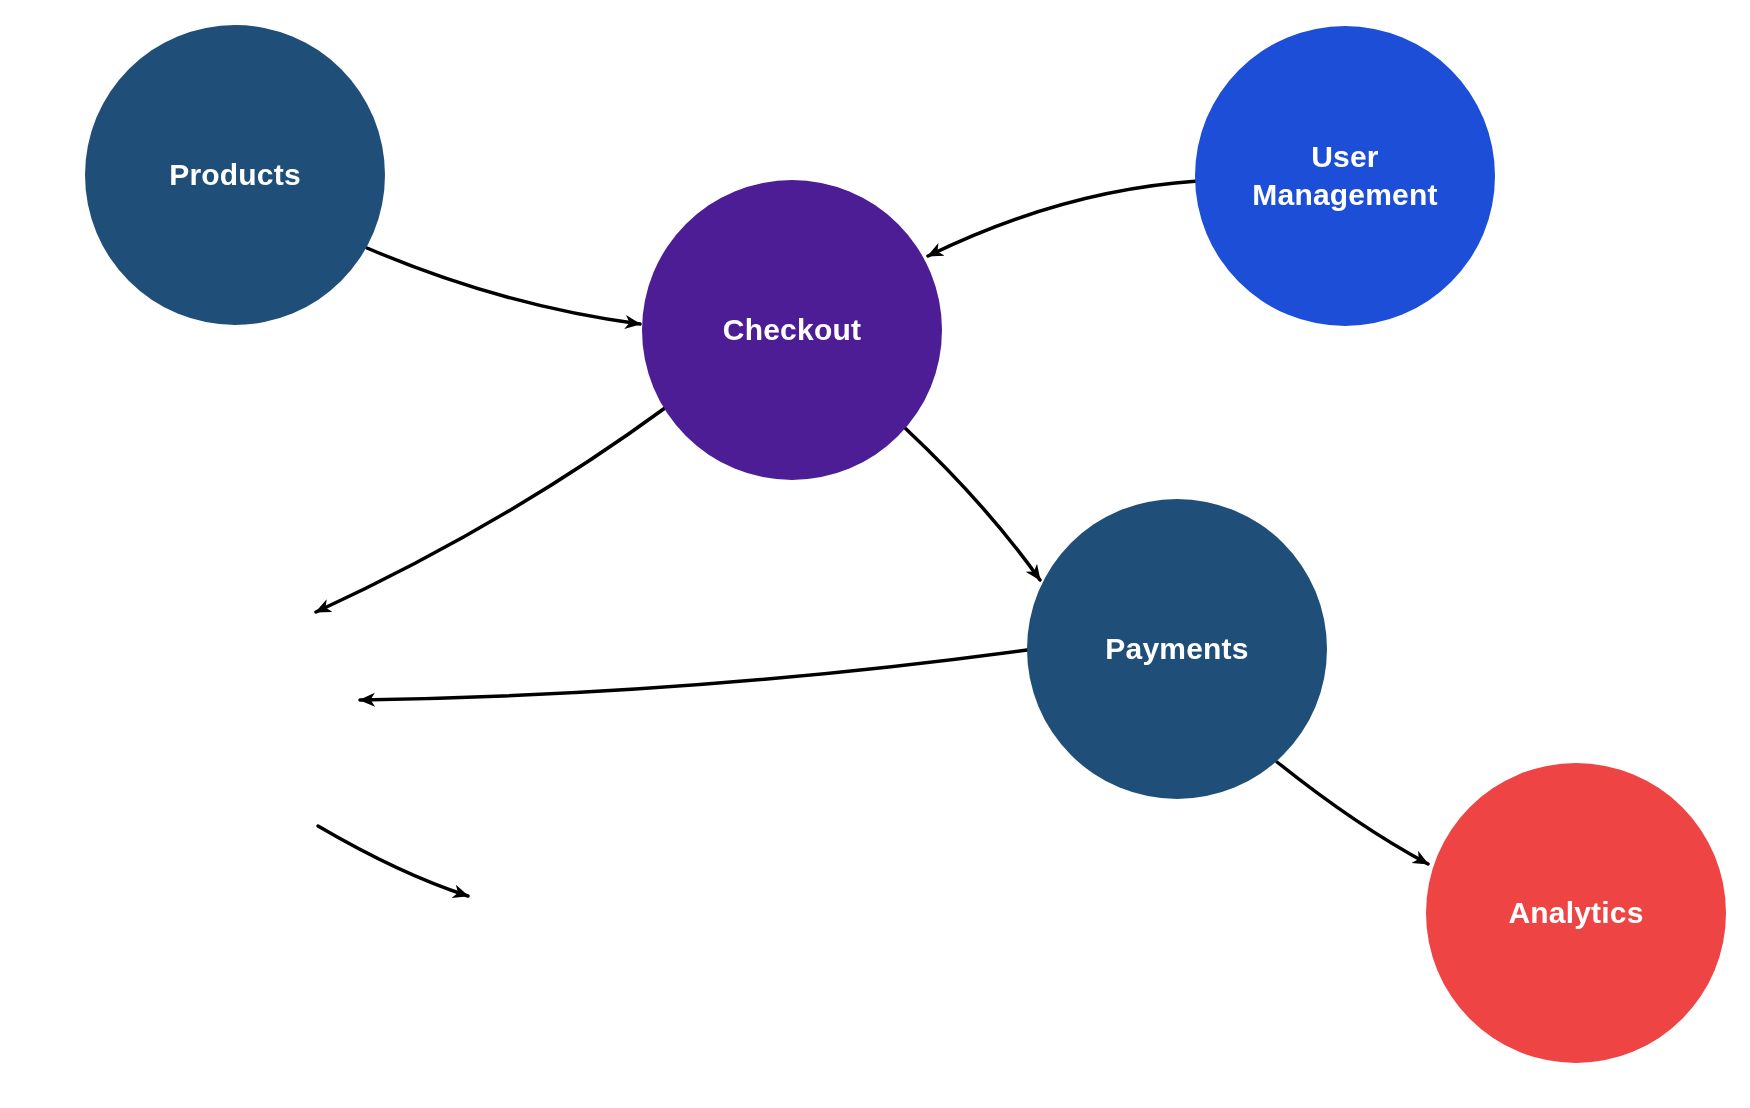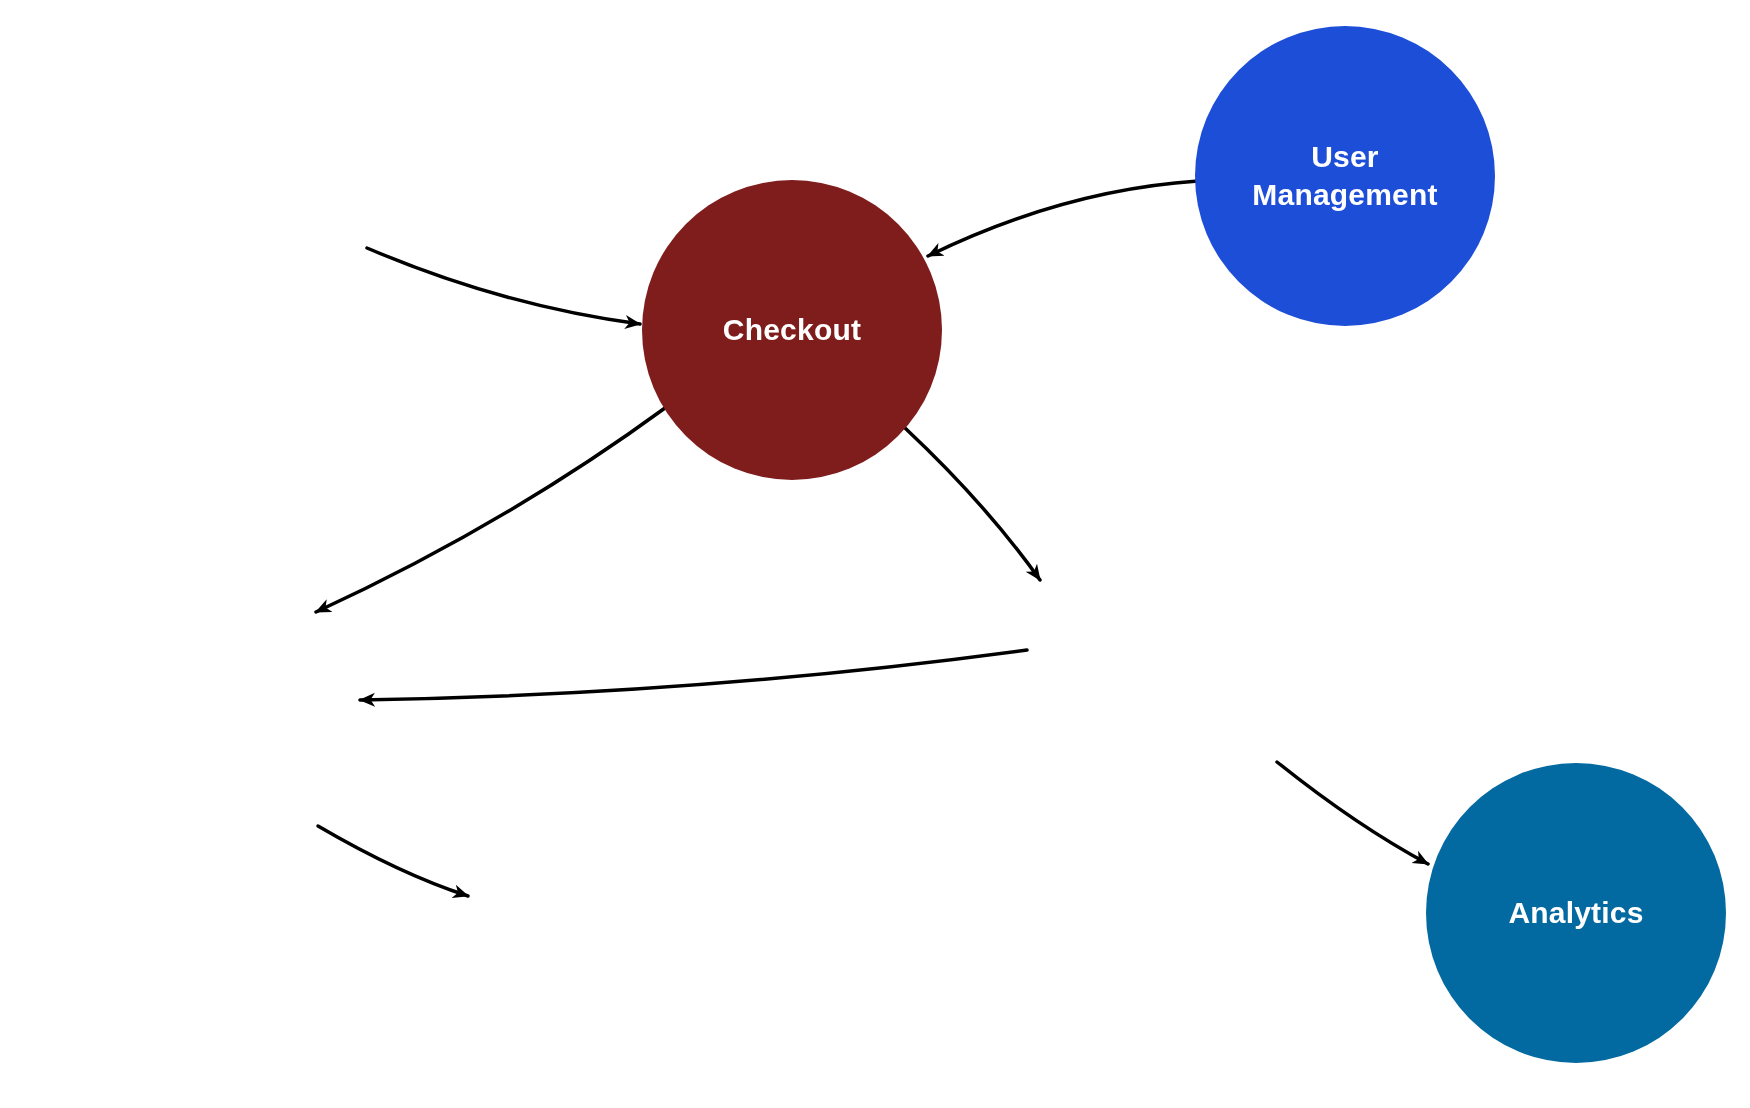--- a/index.html
+++ b/index.html
@@ -56,29 +56,35 @@
         <path d="M367,248 Q503,306 640,324" fill="none" stroke="#000000" stroke-width="3.5" stroke-linecap="round" marker-end="url(#arrowhead)"></path>
         <path d="M1198,181 Q1063,190 928,256" fill="none" stroke="#000000" stroke-width="3.5" stroke-linecap="round" marker-end="url(#arrowhead)"></path>
         <path d="M665,408 Q505,525 316,612" fill="none" stroke="#000000" stroke-width="3.5" stroke-linecap="round" marker-end="url(#arrowhead)"></path>
         <path d="M905,428 Q986,504 1040,580" fill="none" stroke="#000000" stroke-width="3.5" stroke-linecap="round" marker-end="url(#arrowhead)"></path>
         <path d="M1027,650 Q695,695 360,700" fill="none" stroke="#000000" stroke-width="3.5" stroke-linecap="round" marker-end="url(#arrowhead)"></path>
         <path d="M318,826 Q400,874 468,896" fill="none" stroke="#000000" stroke-width="3.5" stroke-linecap="round" marker-end="url(#arrowhead)"></path>
         <path d="M1277,762 Q1357,826 1428,864" fill="none" stroke="#000000" stroke-width="3.5" stroke-linecap="round" marker-end="url(#arrowhead)"></path>
       </g>
   </svg>
 
+  <div class="node" style="left: 85px; top: 25px; width: 300px; height: 300px; background: rgb(31, 78, 121); color: rgb(255, 255, 255);">
+    <span class="label">Products</span>
+  </div>
 
   <div class="node" style="left: 1195px; top: 26px; width: 300px; height: 300px; background: #1d4ed8; color: rgb(255, 255, 255);">
     <span class="label">User Management</span>
   </div>
 
-  <div class="node" style="left: 642px; top: 180px; width: 300px; height: 300px; background: #7f1d1d; color: rgb(255, 255, 255);">
+  <div class="node" style="left: 642px; top: 180px; width: 300px; height: 300px; background: #4c1d95; color: rgb(255, 255, 255);">
     <span class="label">Checkout</span>
   </div>
 
 
+  <div class="node" style="left: 1027px; top: 499px; width: 300px; height: 300px; background: rgb(31, 78, 121); color: rgb(255, 255, 255);">
+    <span class="label">Payments</span>
+  </div>
 
 
-  <div class="node" style="left: 1426px; top: 763px; width: 300px; height: 300px; background: #0369a1; color: rgb(255, 255, 255);">
+  <div class="node" style="left: 1426px; top: 763px; width: 300px; height: 300px; background: #ef4444; color: rgb(255, 255, 255);">
     <span class="label">Analytics</span>
   </div>
 
 </div>
 
 </body></html>

